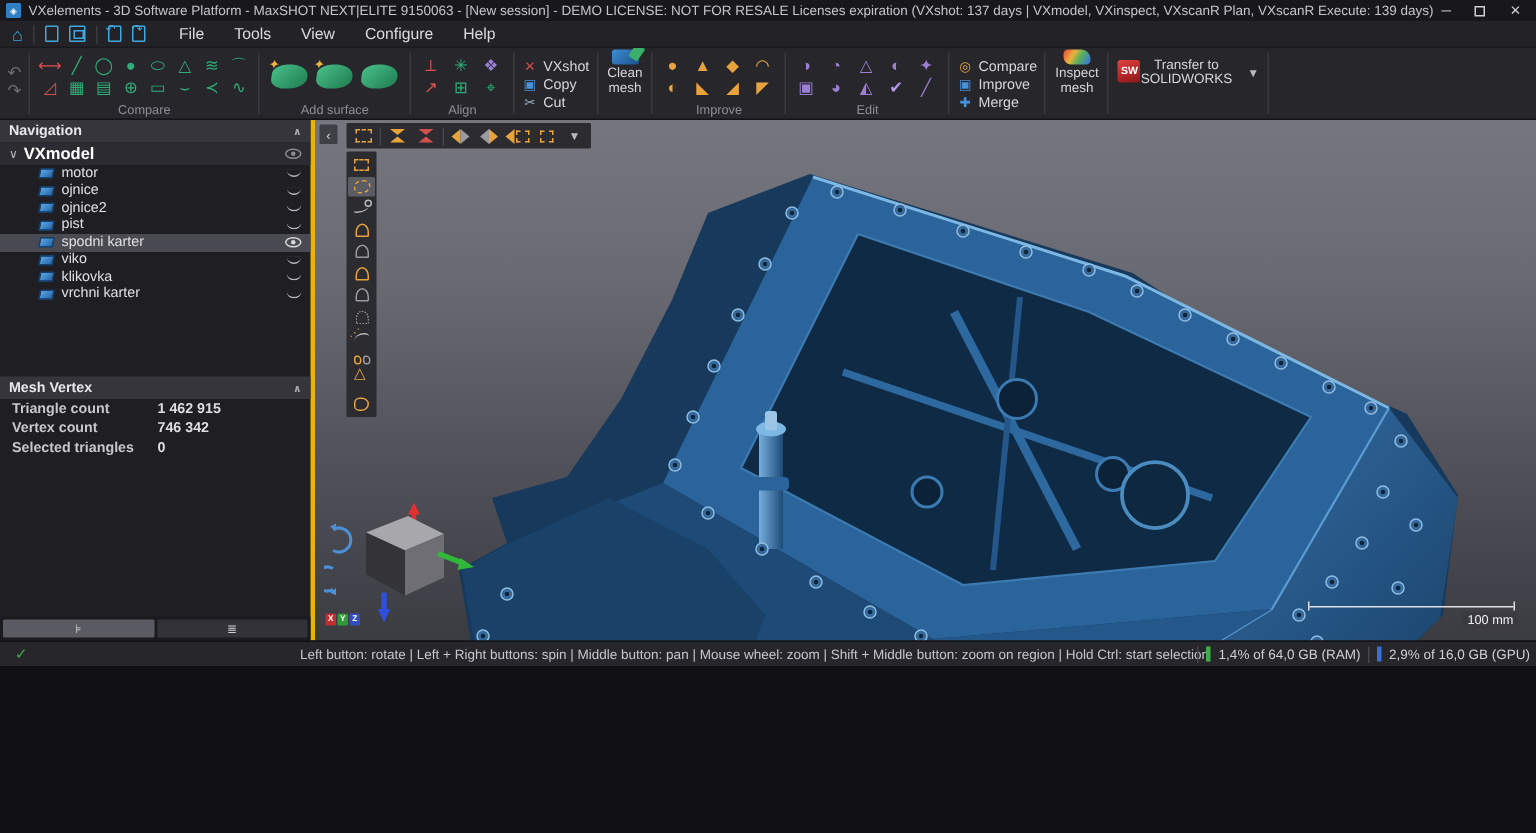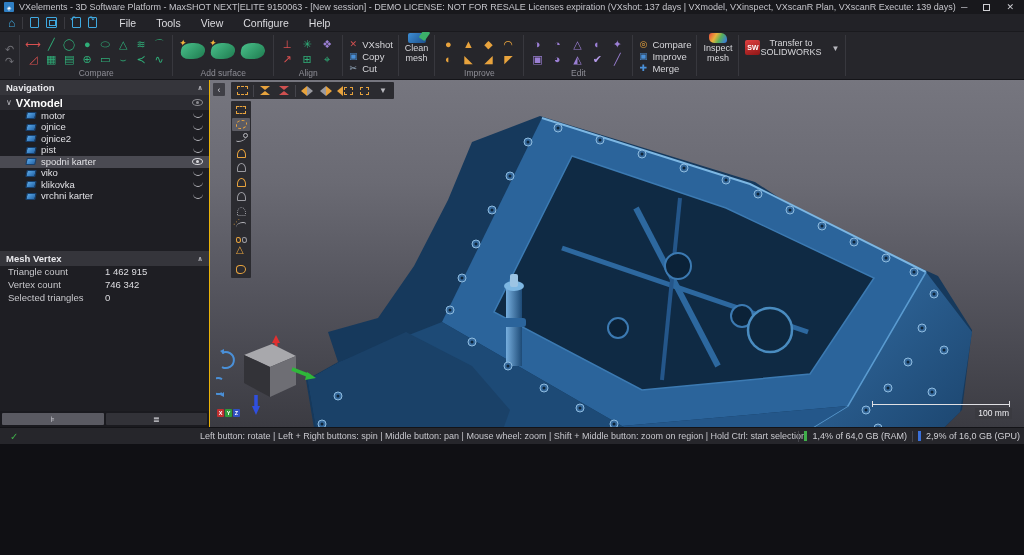--- a/index.html
+++ b/index.html
@@ -55,39 +55,39 @@
   .icon-inspect { width:18px; height:13px; border-radius:3px 6px 3px 5px;
                   background:linear-gradient(120deg,#e8643c 10%,#e8b23c 35%,#58b05a 60%,#3c7fd0 90%); }
   .icon-sw { width:15px; height:15px; background:linear-gradient(160deg,#e04040,#8f1616); border-radius:2px;
              color:#fff; font-size:7px; font-weight:bold; display:flex; align-items:center; justify-content:center; }
   .caret { color:#b8b8be; font-size:8px; margin-left:5px; }
 
   
   .main { flex:1; display:flex; min-height:0; }
 
   
-  .leftpanel { width:210px; background:#1e1e23; border-right:1px solid #eab308; display:flex; flex-direction:column; }
+  .leftpanel { width:210px; background:#1e1e23; border-right:3px solid #eab308; display:flex; flex-direction:column; }
   .panel-h { height:15px; background:#35353b; display:flex; align-items:center; padding:0 6px;
              font-size:9.5px; font-weight:bold; color:#e8e8ec; flex:0 0 auto; }
   .panel-h .chev { margin-left:auto; font-size:7px; color:#a8a8ae; }
   .root-row { height:15px; display:flex; align-items:center; background:#2b2b31; padding:0 6px; flex:0 0 auto; }
   .root-row .exp { color:#b8b8be; font-size:8px; margin-right:4px; }
   .root-row .root-label { color:#fff; font-size:11px; font-weight:bold; }
   .tree-item { height:11.5px; display:flex; align-items:center; padding-left:26px; padding-right:6px; cursor:default; }
   .tree-item.selected { background:#4a4a52; }
   .mesh-chip { width:10px; height:7px; background:linear-gradient(135deg,#5aa8e8,#2565a8); border:1px solid #16406e;
                border-radius:1px; transform:skewX(-12deg); margin-right:5px; flex:0 0 auto; }
   .tree-label { font-size:9.5px; color:#e0e0e4; line-height:10px; white-space:nowrap; }
   .eye { margin-left:auto; flex:0 0 auto; }
   .eye-closed { width:10px; height:5px; border-bottom:1.5px solid #b8b8be; border-radius:0 0 9px 9px; }
   .eye-open { width:11px; height:7px; border:1px solid #d8d8dc; border-radius:50%; position:relative; }
   .eye-open::after { content:""; position:absolute; left:3px; top:1.2px; width:3px; height:3px; border-radius:50%; background:#d8d8dc; }
   .eye-dim { opacity:.55; }
   .tree-gap { height:49px; flex:0 0 auto; }
-  .kv-row { height:13px; display:flex; padding-left:8px; flex:0 0 auto; }
+  .kv-row { height:13px; display:flex; align-items:center; padding-left:8px; flex:0 0 auto;font-weight:bold; }
   .kv-label { font-size:9.5px; color:#c8c8cc; width:97px; }
   .kv-value { font-size:9.5px; color:#dedee2; }
   .panel-fill { flex:1; }
   .panel-bottom { height:16px; flex:0 0 auto; display:flex; gap:2px; padding:2px 2px; background:#1a1a1f; }
   .pb-btn { flex:1; border-radius:1px; display:flex; align-items:center; justify-content:center;
             font-size:8px; color:#d0d0d6; cursor:default; }
   .pb-btn.active { background:#5a5a62; }
   .pb-btn.idle { background:#323238; }
 
   

